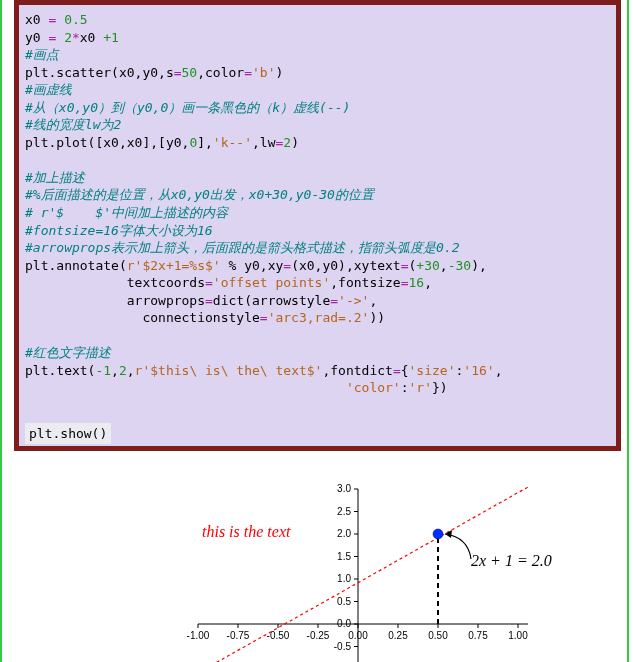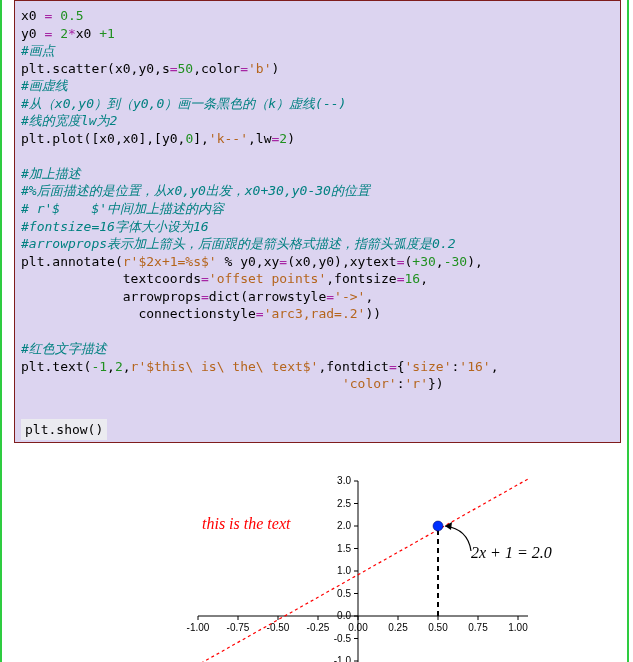--- a/index.html
+++ b/index.html
@@ -11,21 +11,21 @@
   .outer {
     border-left: 2px solid #2ecc40;
     border-right: 2px solid #2ecc40;
     width: 629px;
     box-sizing: border-box;
     padding-left: 12px;
     padding-right: 6px;
   }
   .code-block {
     background: #dcd4f0;
-    border: 1px solid #7f1d1d;
+    border: 5px solid #7f1d1d;
     padding: 6px 4px 2px 6px;
     margin: 0 0 8px 0;
     line-height: 1.35;
     white-space: pre;
     overflow: hidden;
   }
   .c-black { color: #000; }
   .c-italic-teal { color: #008080; font-style: italic; }
   .c-magenta { color: #a626a4; }
   .c-green { color: #209020; }

